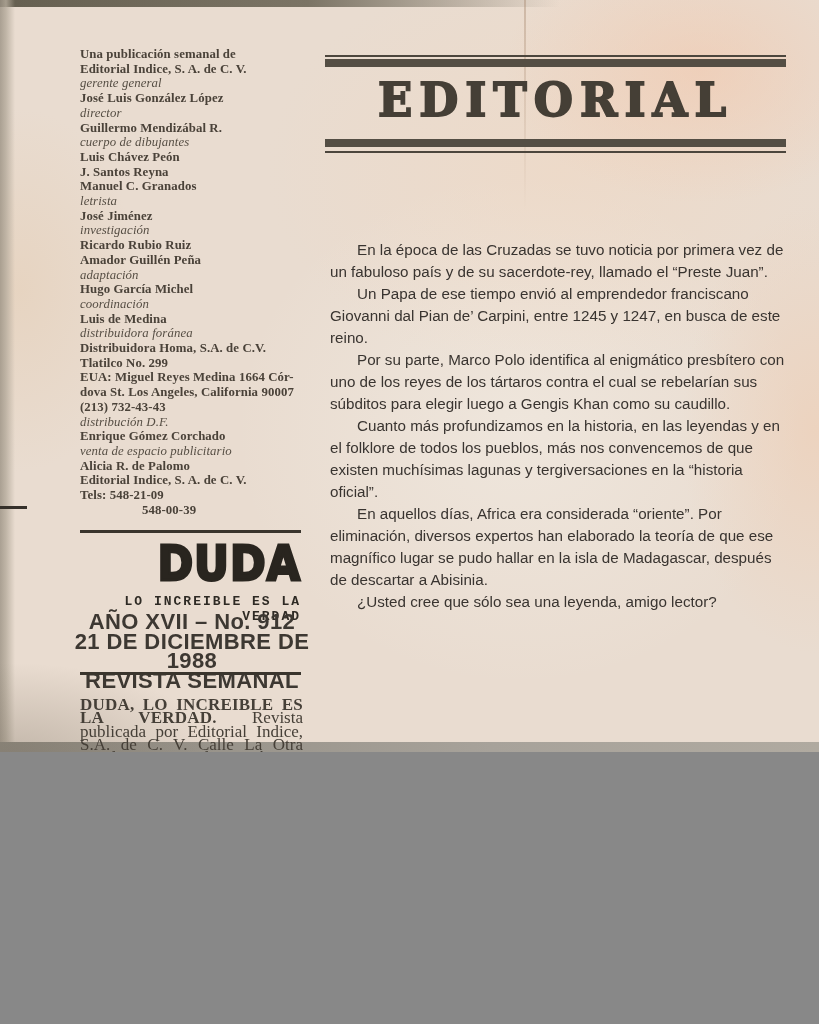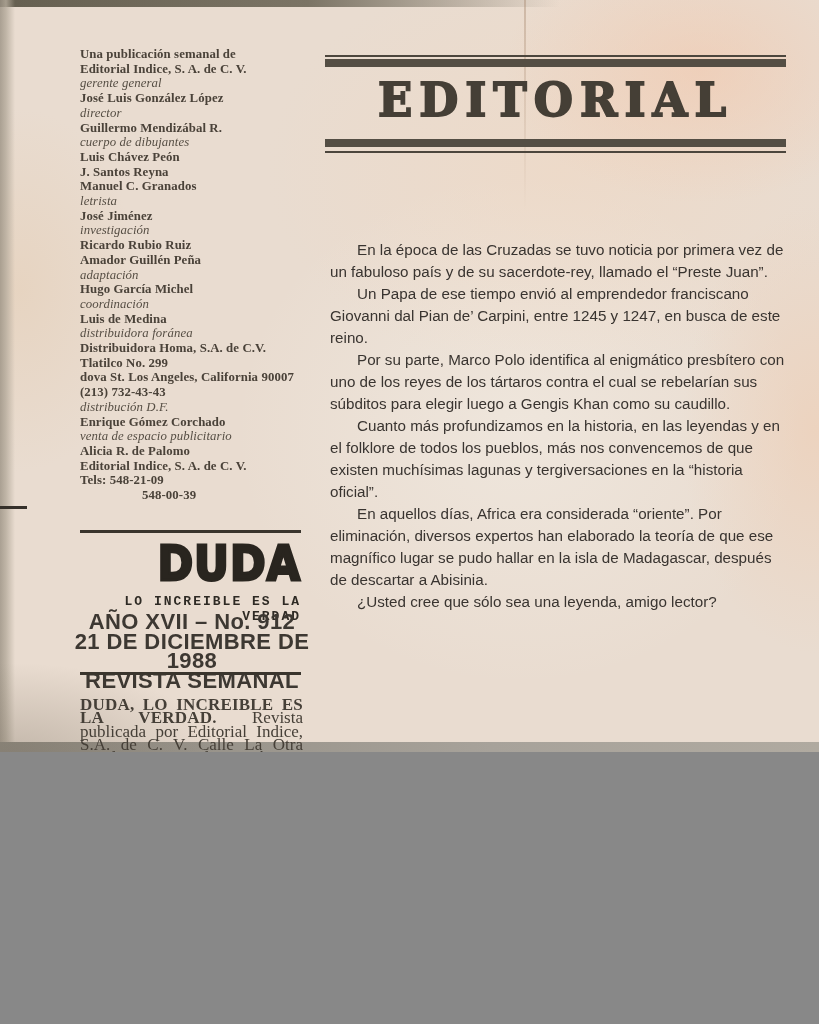--- a/index.html
+++ b/index.html
@@ -122,20 +122,21 @@
       <div class="m-line italic">coordinación</div>
 
       <div class="m-line bold">Luis de Medina</div>
 
       <div class="m-line italic">distribuidora foránea</div>
 
       <div class="m-line bold">Distribuidora Homa, S.A. de C.V.</div>
 
       <div class="m-line bold">Tlatilco No. 299</div>
 
+      <div class="m-line bold">EUA: Miguel Reyes Medina 1664 Cór-</div>
 
       <div class="m-line bold">dova St. Los Angeles, California 90007</div>
 
       <div class="m-line bold">(213) 732-43-43</div>
 
       <div class="m-line italic">distribución D.F.</div>
 
       <div class="m-line bold">Enrique Gómez Corchado</div>
 
       <div class="m-line italic">venta de espacio publicitario</div>

